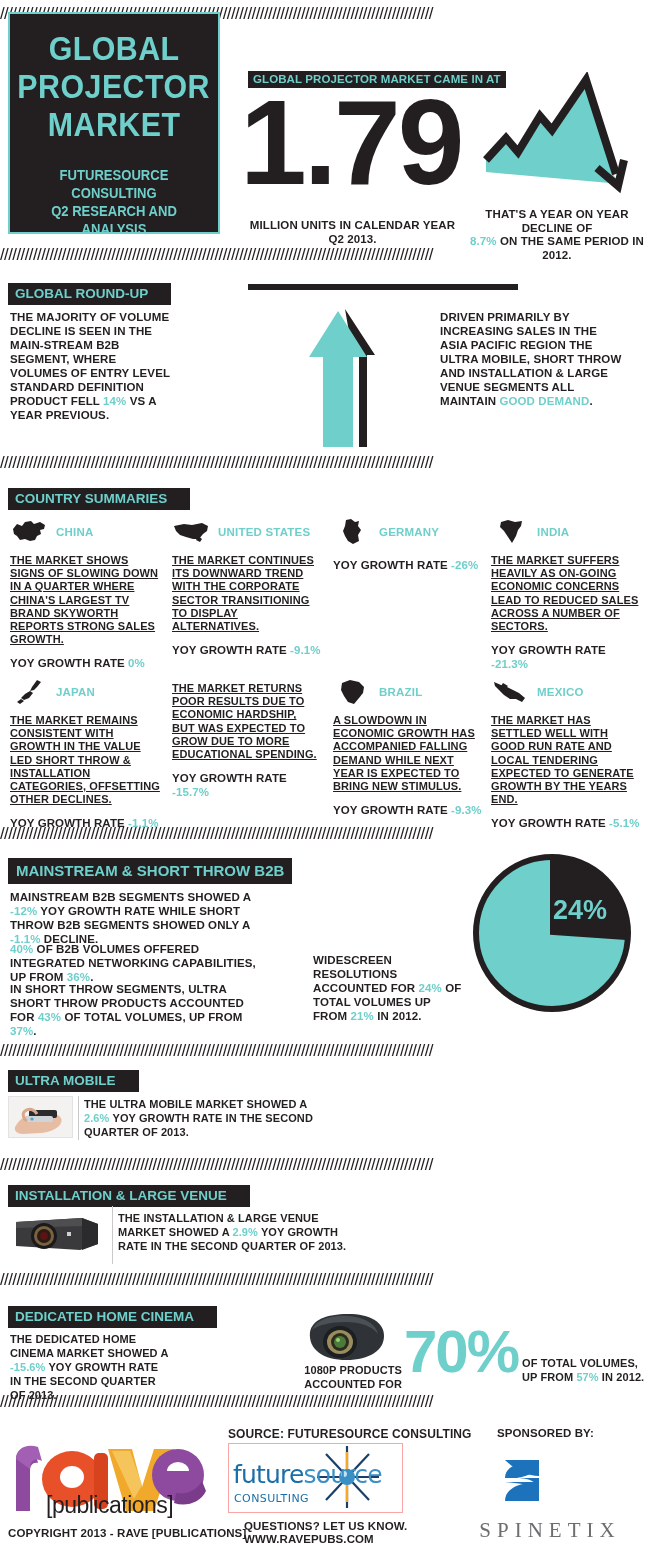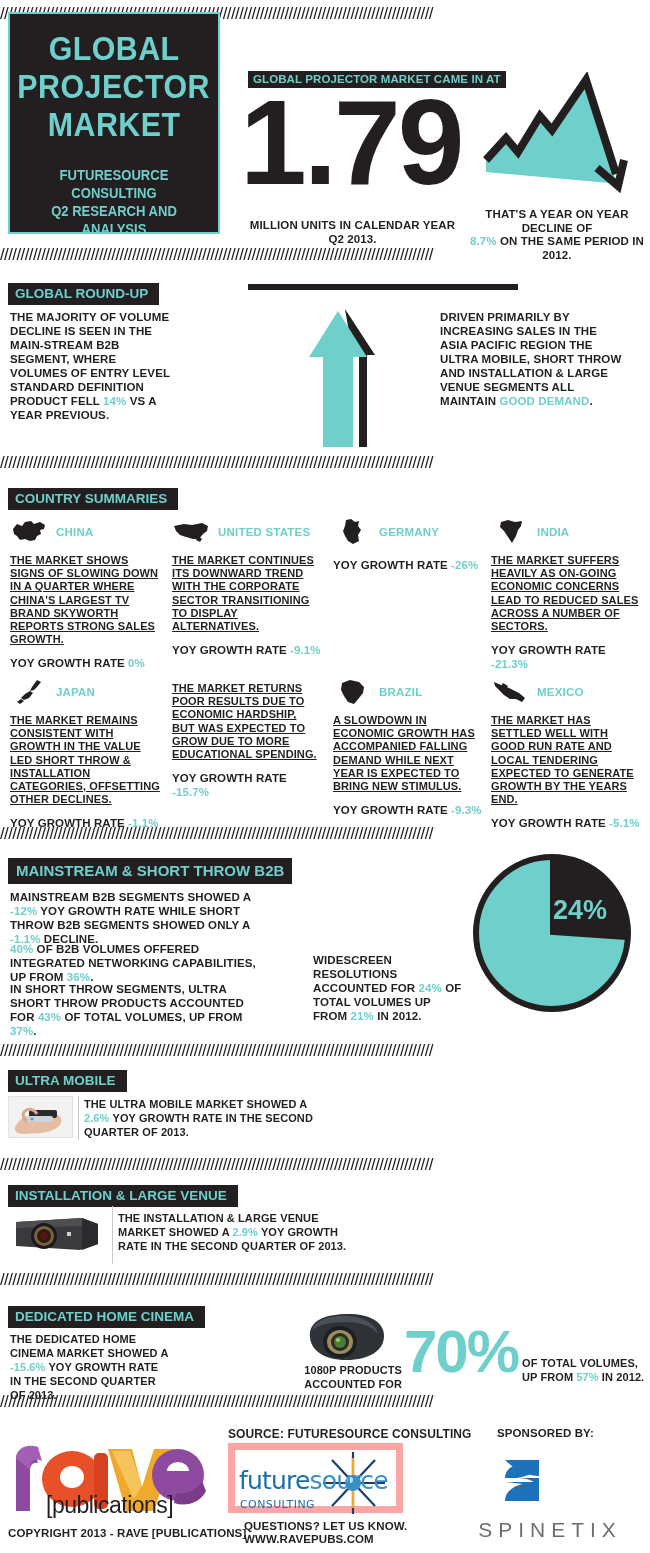--- a/index.html
+++ b/index.html
@@ -120,21 +120,21 @@
 
   
   .sec-head {
     position: absolute;
     background: #231f20;
     color: #6ecfcb;
     font-family: "Liberation Sans Narrow", "Liberation Sans", sans-serif;
     font-stretch: condensed;
     font-weight: bold;
     text-transform: uppercase;
-    padding: 3px 11px 4px 7px;
+    padding: 3px 23px 4px 7px;
     white-space: nowrap;
   }
 
   
   .round-text {
     position: absolute;
     left: 10px; top: 310px;
     width: 160px;
     font-size: 11.5px;
     line-height: 14px;
@@ -253,21 +253,21 @@
   .src-label {
     position: absolute;
     left: 228px; top: 1427px;
     font-size: 12px;
   }
   .fs-logo {
     position: absolute;
     left: 228px; top: 1443px;
     width: 175px; height: 70px;
     background: #fff;
-    border: 7px solid #fca5a5;
+    border: 1px solid #fca5a5;
   }
   .fs-text {
     position: absolute;
     left: 4px; top: 16px;
     font-family: "DejaVu Sans", sans-serif;
     font-size: 25px;
     color: #1b6fa8;
     letter-spacing: -0.8px;
   }
   .fs-consult {
@@ -292,21 +292,21 @@
   }
   .spx-mark {
     position: absolute;
     left: 503px; top: 1458px;
     width: 40px; height: 45px;
   }
   .spx-name {
     position: absolute;
     left: 455px; top: 1518px;
     width: 190px;
-    font-family: Liberation Sans, sans-serif;
+    font-family: Liberation Serif, serif;
     font-size: 21px;
     color: #6d6e70;
     letter-spacing: 6px;
     text-align: center;
   }
 </style>
 </head>
 <body>
 
 <div class="page">

